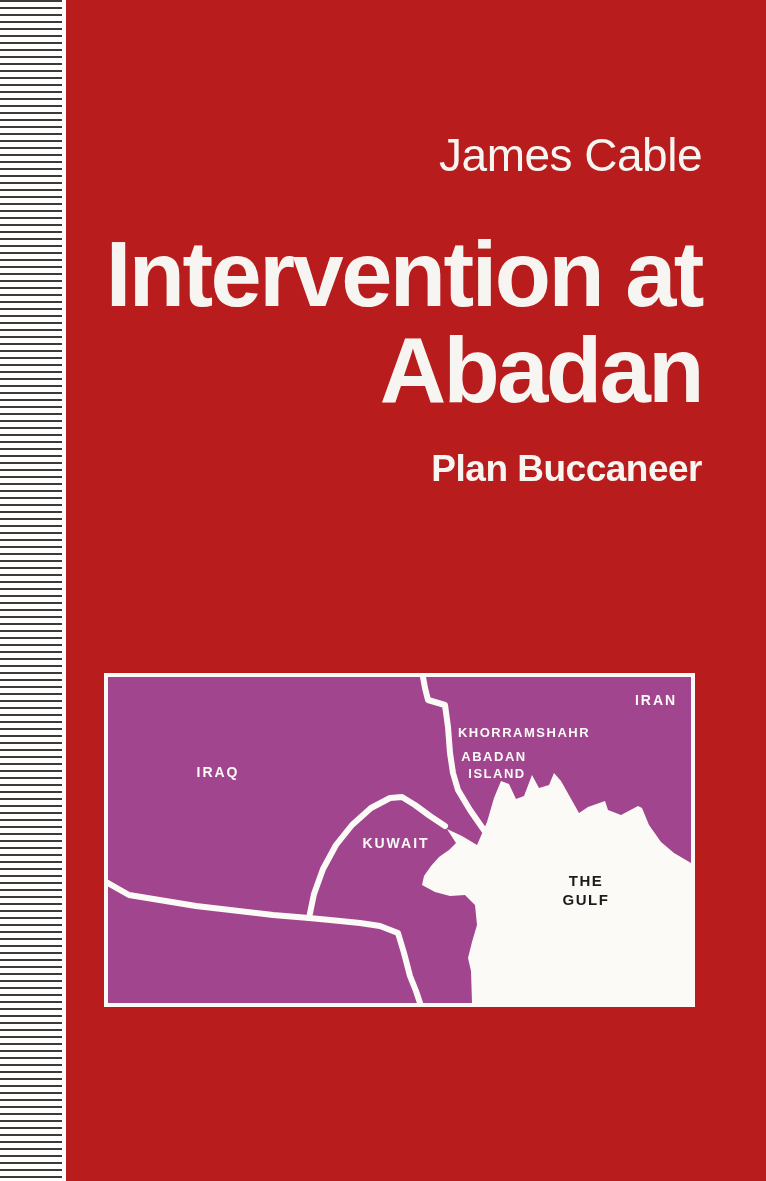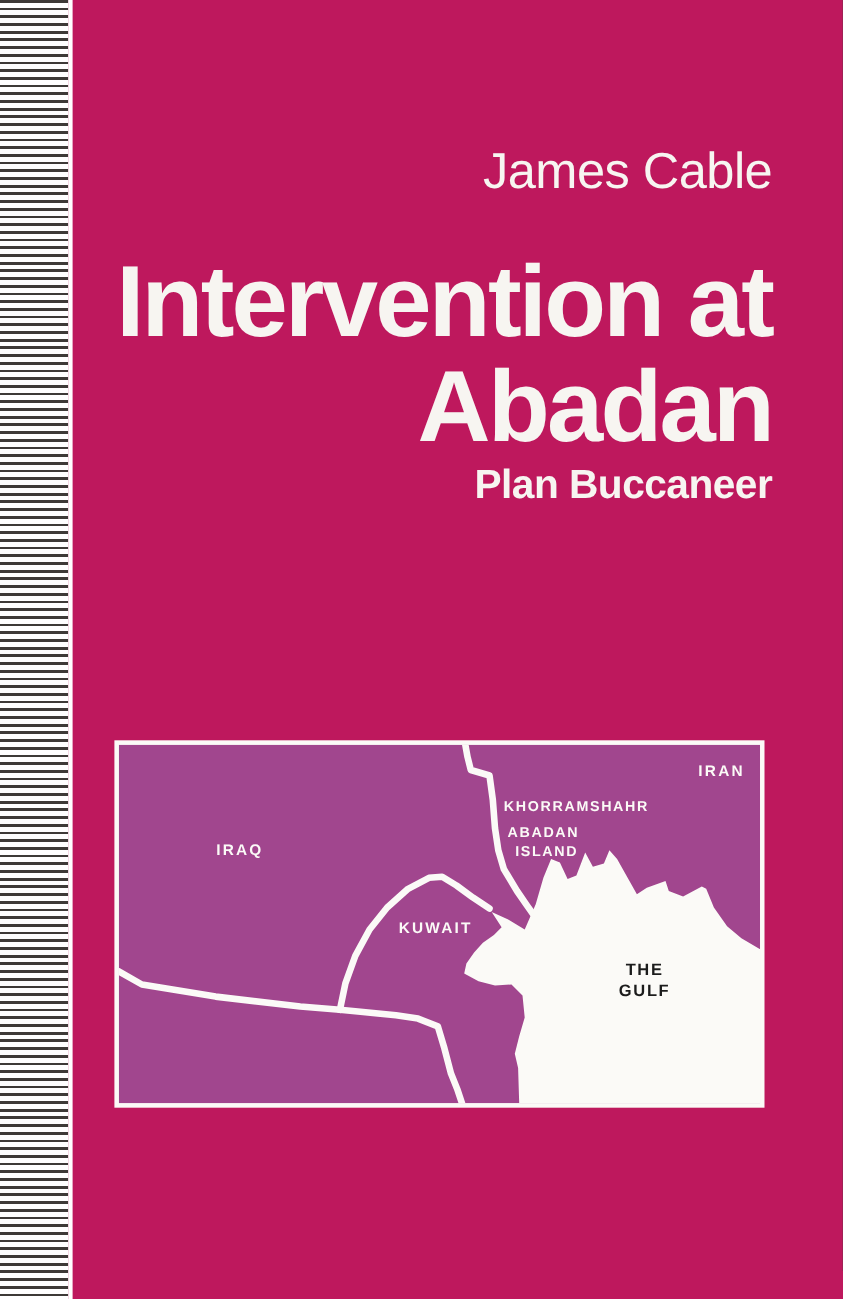--- a/index.html
+++ b/index.html
@@ -5,21 +5,21 @@
   html, body { margin: 0; padding: 0; }
   body {
     width: 766px; height: 1181px;
     background: #474340;
     font-family: "Liberation Sans", "DejaVu Sans", sans-serif;
     overflow: hidden;
   }
   .cover {
     position: relative;
     width: 766px; height: 1181px;
-    background: #be185d;
+    background: #b91c1c;
   }
   
   .stripe-band {
     position: absolute; left: 0; top: 0;
     width: 62px; height: 1181px;
     background: repeating-linear-gradient(
       to bottom,
       #3e3a37 0px, #3e3a37 2.5px,
       #ffffff 2.5px, #ffffff 7px
     );
@@ -41,21 +41,21 @@
     color: #f7f5f1;
   }
   .title-line {
     font-size: 92px;
     font-weight: 700;
     line-height: 96px;
     letter-spacing: -2.5px;
     white-space: nowrap;
   }
   .subtitle {
-    margin-top: 2px;
+    margin-top: 30px;
     font-size: 37px;
     font-weight: 700;
     letter-spacing: -0.5px;
     white-space: nowrap;
   }
   .map-frame {
     position: absolute;
     left: 104px; top: 673px;
     width: 583px; height: 326px;
     background: #fbfaf7;

